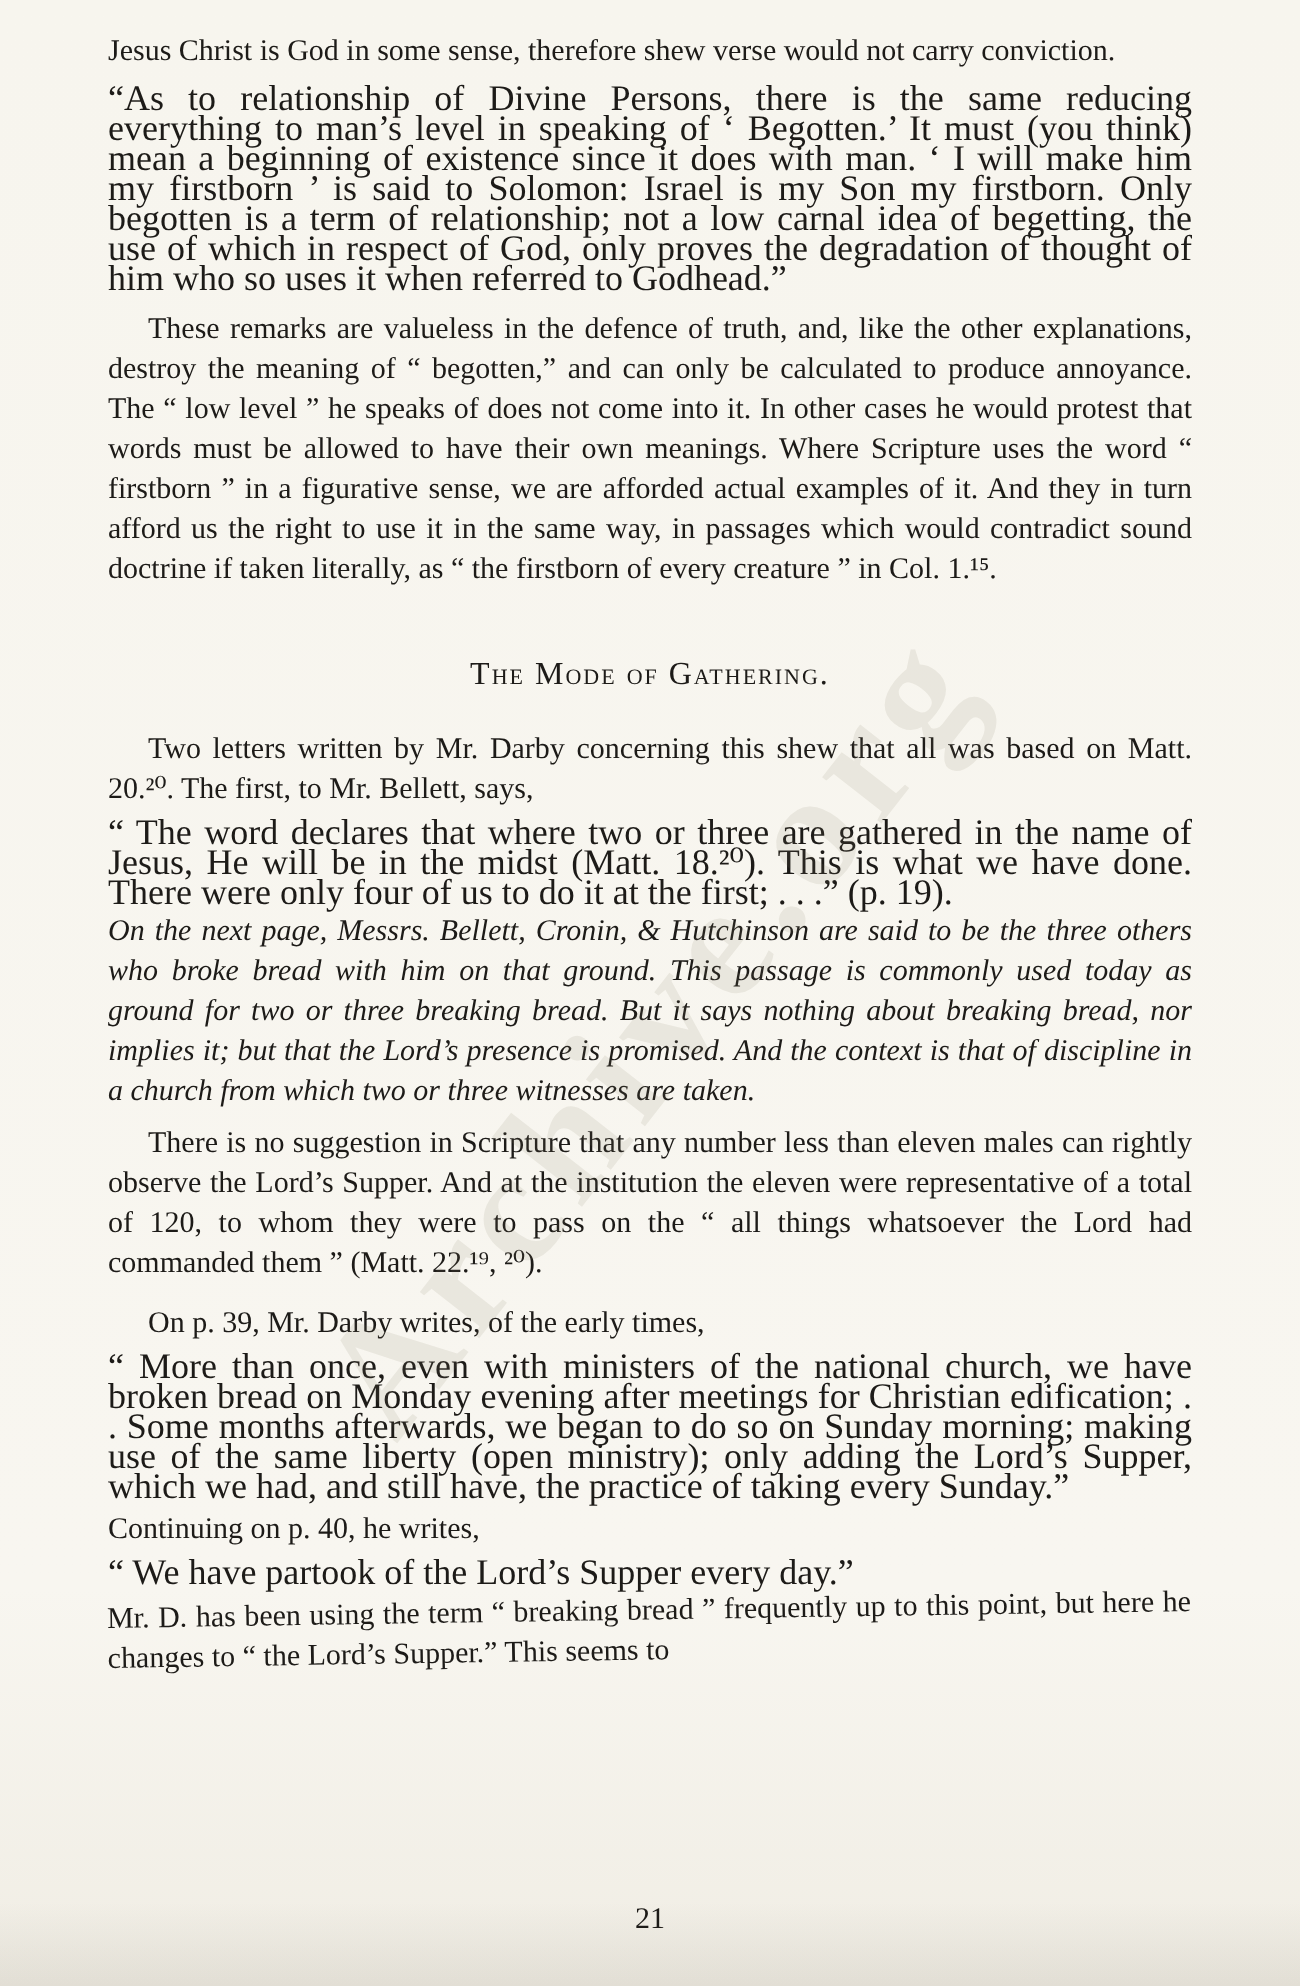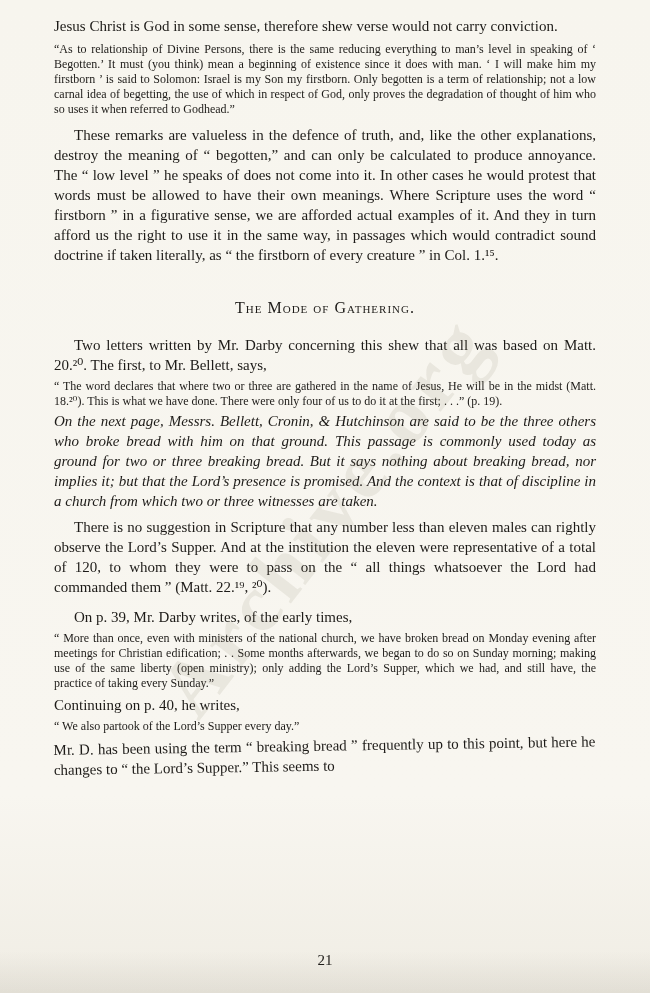--- a/index.html
+++ b/index.html
@@ -25,21 +25,21 @@
     pointer-events: none;
   }
 
   .body {
     font-size: 15px;
     line-height: 20px;
     margin: 0;
     text-align: justify;
   }
   .quote {
-    font-size: 12px;
+    font-size: 18px;
     line-height: 15px;
     margin: 4px 0;
     text-align: justify;
   }
   .indent { text-indent: 20px; }
   .flush  { text-indent: 0; }
 
   .mt2  { margin-top: 2px; font-style: italic; }
   .mt4  { margin-top: 4px; }
   .mt5  { margin-top: 5px; }
@@ -109,19 +109,19 @@
   <p class="body flush mt2">On the next page, Messrs. Bellett, Cronin, &amp; Hutchinson are said to be the three others who broke bread with him on that ground.  This passage is commonly used today as ground for two or three breaking bread.  But it says nothing about breaking bread, nor implies it; but that the Lord’s presence is promised.  And the context is that of discipline in a church from which two or three witnesses are taken.</p>
 
   <p class="body indent mt6">There is no suggestion in Scripture that any number less than eleven males can rightly observe the Lord’s Supper.  And at the institution the eleven were representative of a total of 120, to whom they were to pass on the “ all things whatsoever the Lord had commanded them ” (Matt. 22.¹⁹, ²⁰).</p>
 
   <p class="body indent mt10 mb4">On p. 39, Mr. Darby writes, of the early times,</p>
 
   <p class="quote">“ More than once, even with ministers of the national church, we have broken bread on Monday evening after meetings for Christian edification; . .  Some months afterwards, we began to do so on Sunday morning; making use of the same liberty (open ministry); only adding the Lord’s Supper, which we had, and still have, the practice of taking every Sunday.”</p>
 
   <p class="body flush mt4">Continuing on p. 40, he writes,</p>
 
-  <p class="quote">“ We also partook of the Lord’s Supper every day.”</p>
+  <p class="quote">“ We have partook of the Lord’s Supper every day.”</p>
 
   <p class="body flush mt6 tilt">Mr. D. has been using the term “ breaking bread ” frequently up to this point, but here he changes to “ the Lord’s Supper.”   This seems to</p>
 
   <div class="pageno">21</div>
 
 </div>
 
 </body></html>

